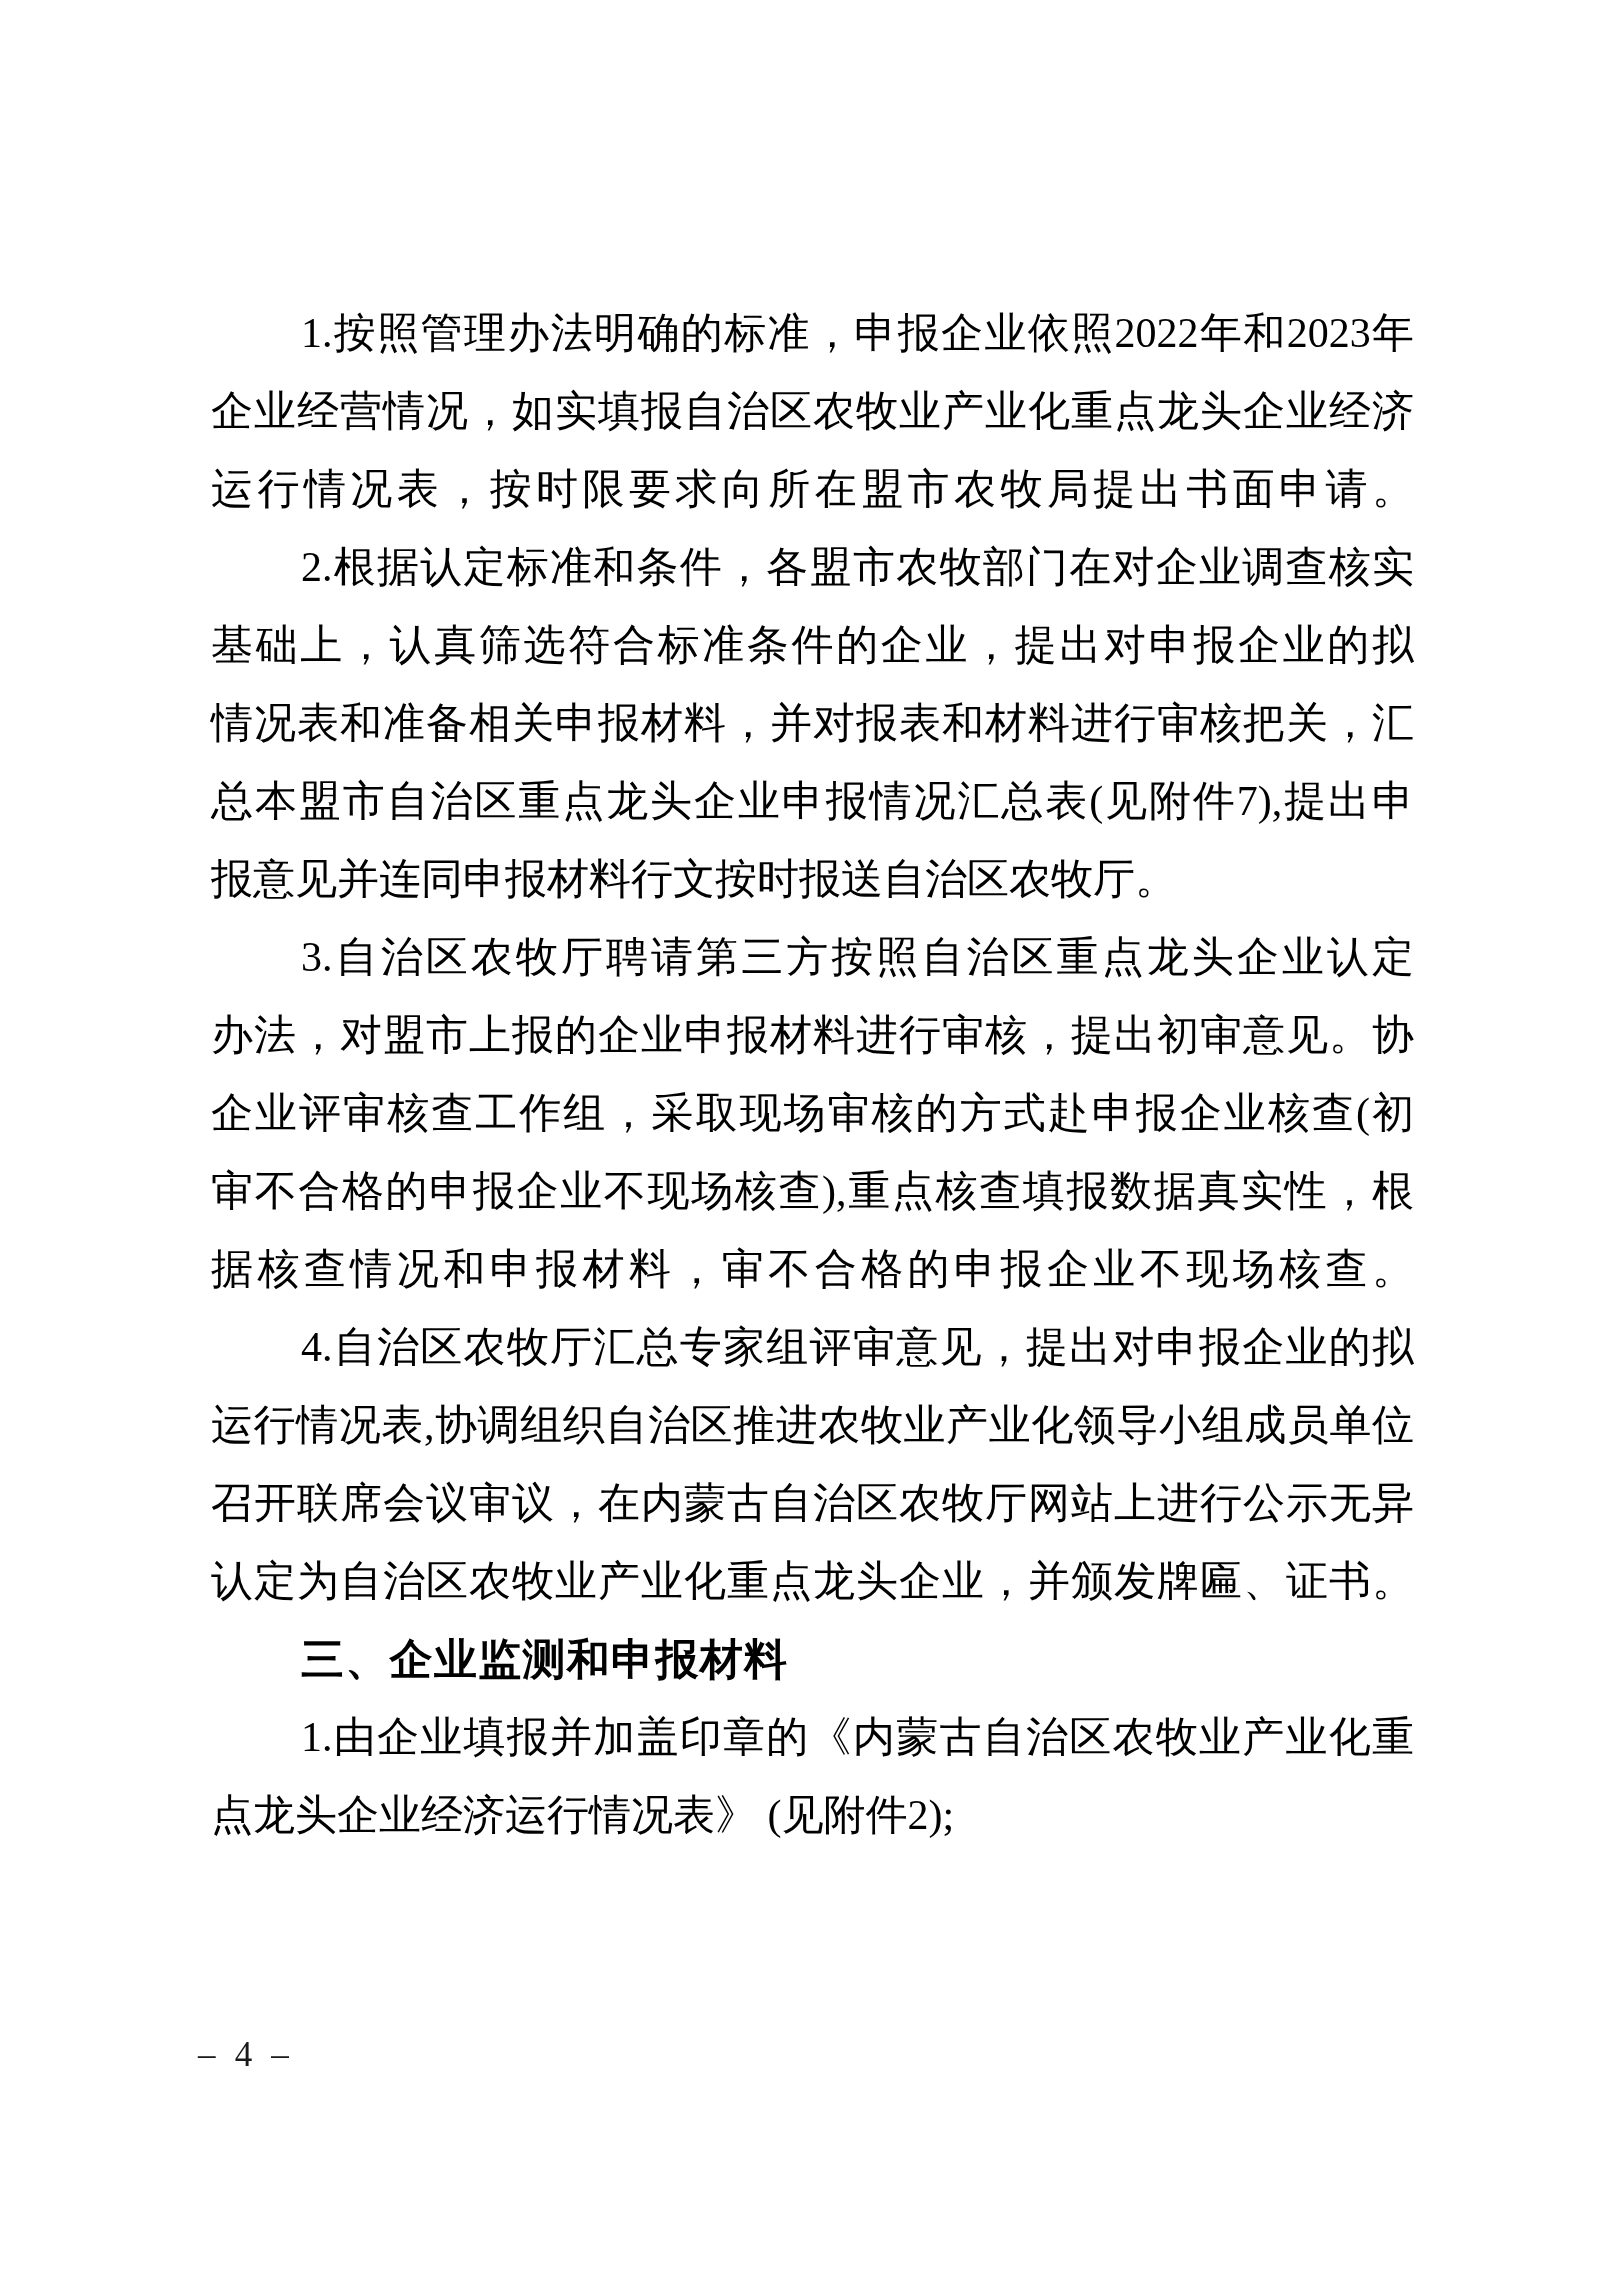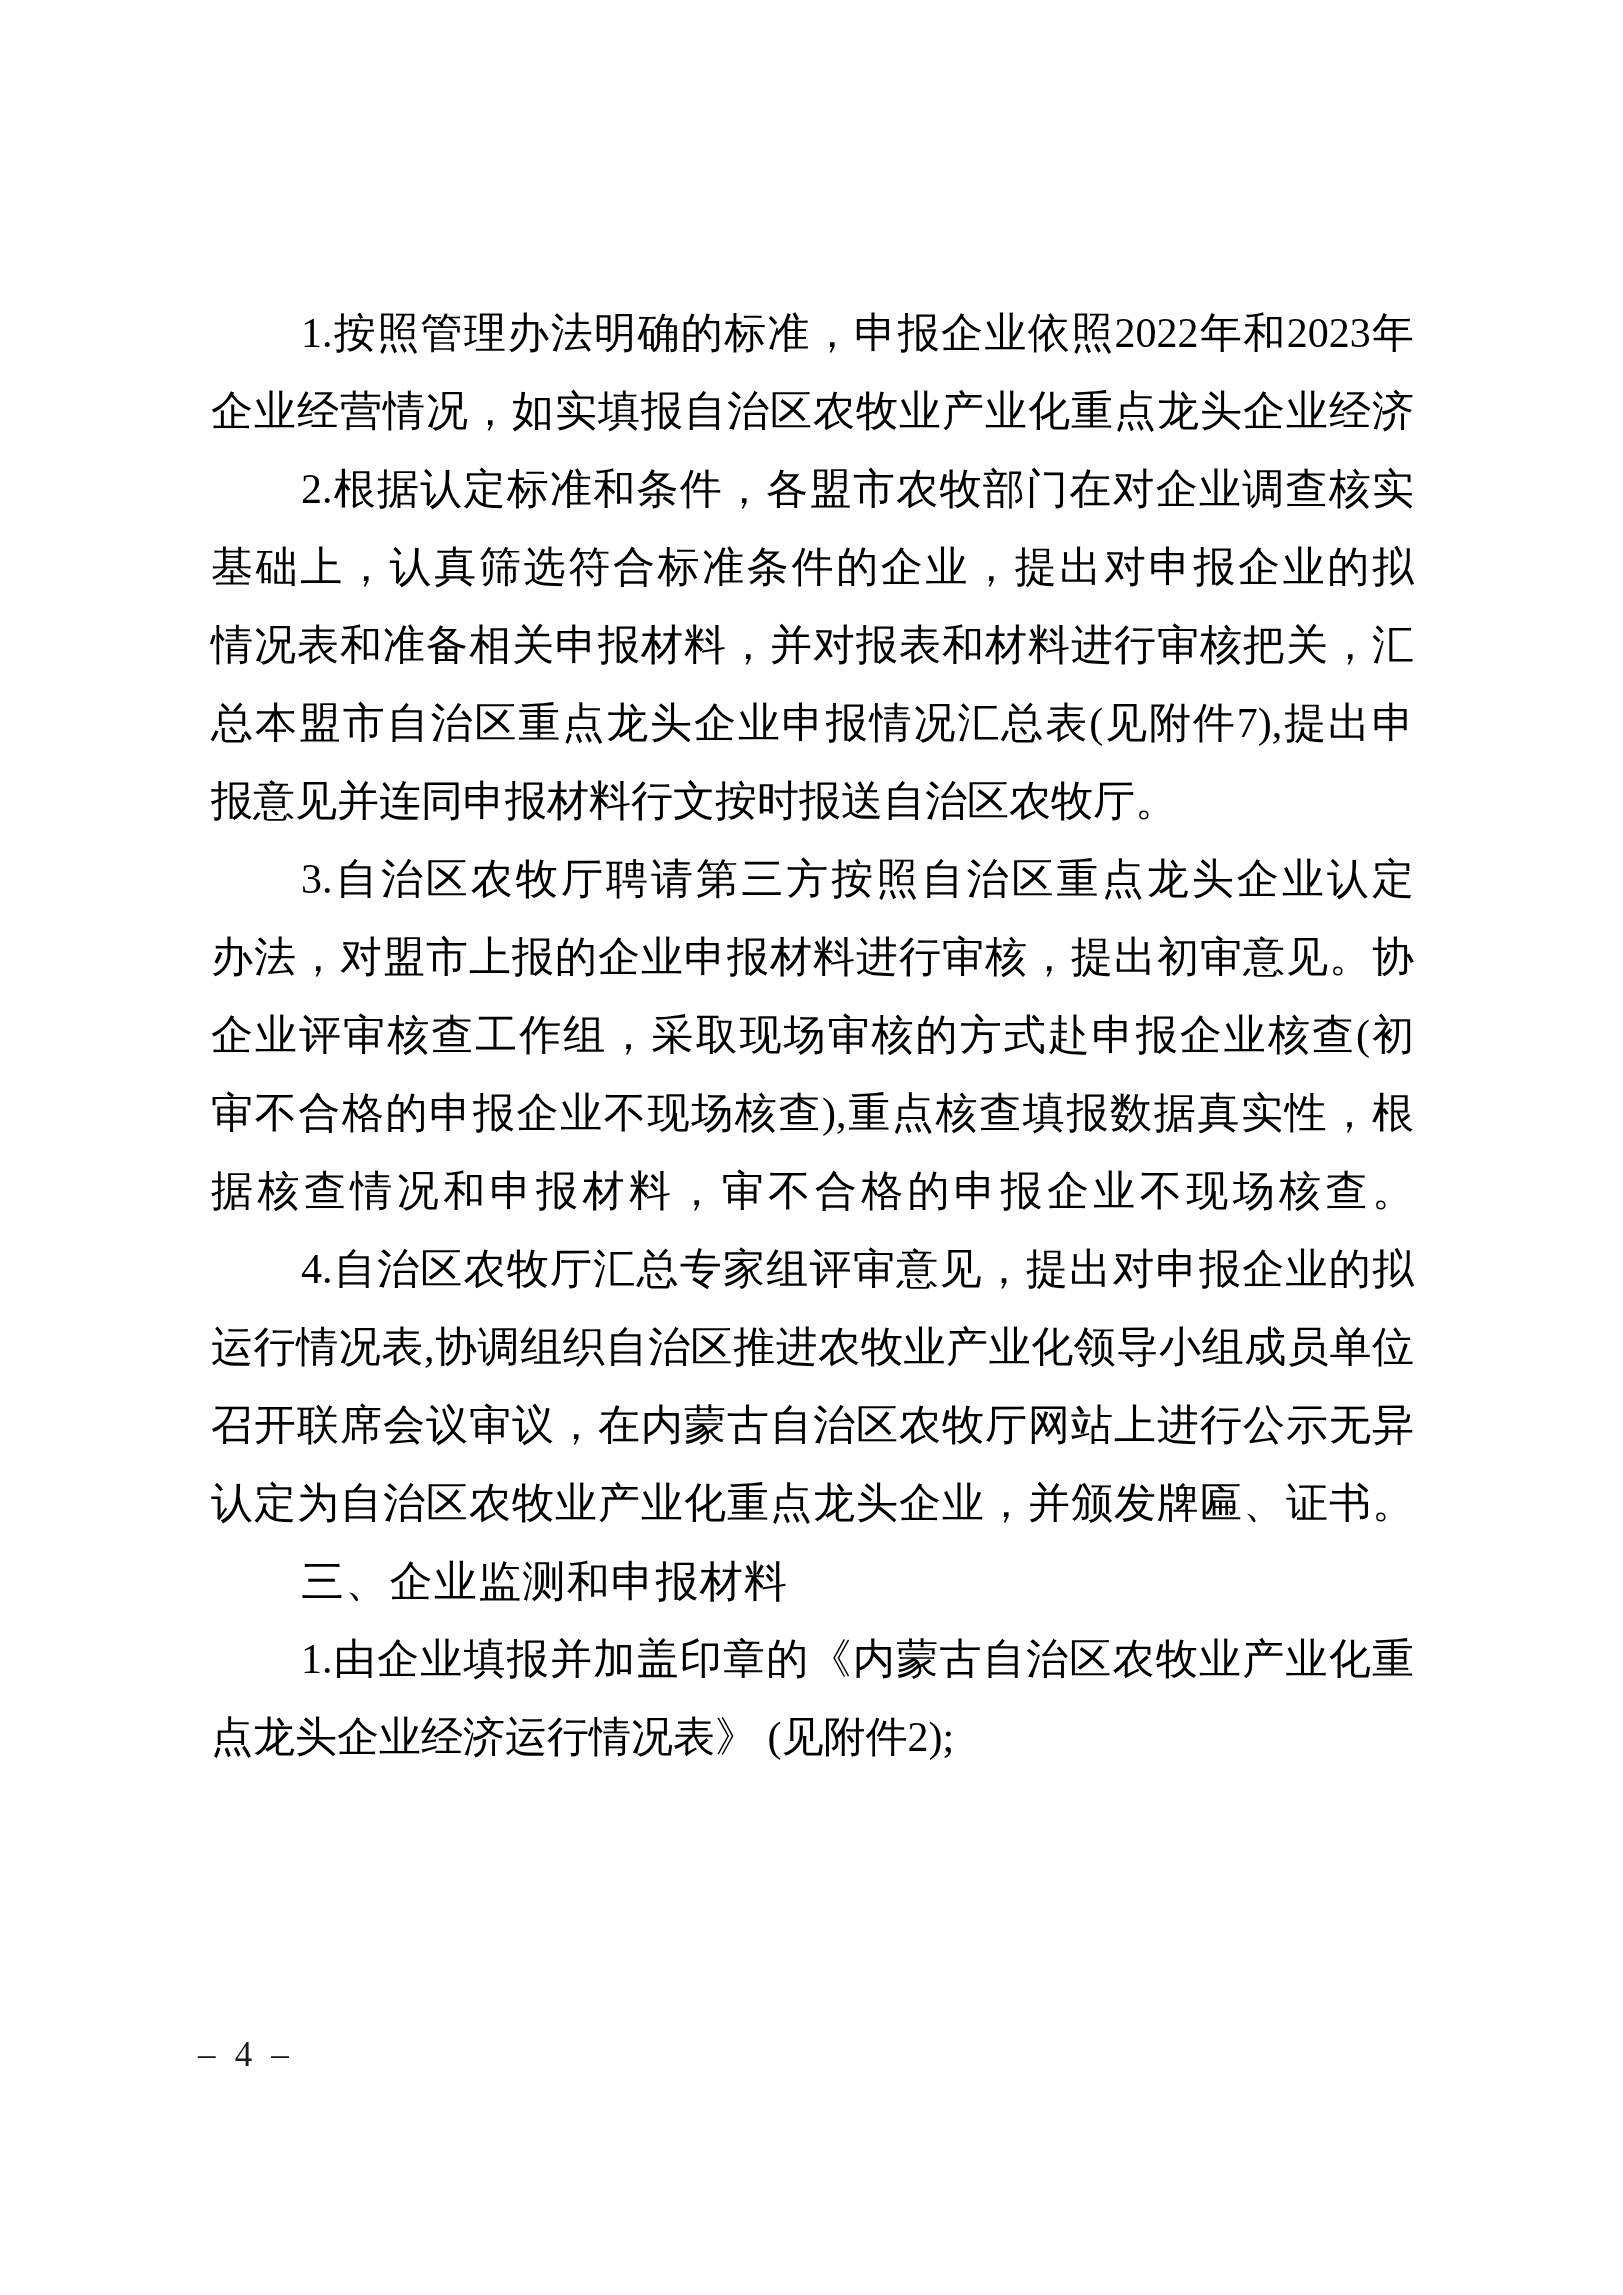--- a/index.html
+++ b/index.html
@@ -38,21 +38,21 @@
   }
   .line.end {
     text-align: left;
     text-align-last: left;
   }
   .line.indent {
     text-indent: 90px;
   }
   .line.heading {
     font-family: "Liberation Sans", "DejaVu Sans", sans-serif;
-    font-weight: 400;
+    font-weight: 700;
     font-size: 43px;
     letter-spacing: 1.3px;
   }
   .page-footer {
     position: absolute;
     left: 198px;
     top: 2032px;
     height: 46px;
     line-height: 46px;
     font-size: 35px;
@@ -61,20 +61,21 @@
     color: #1a1a1a;
   }
 </style>
 </head>
 <body>
 
 <div class="page">
   <main class="text-block">
     <div class="line fill indent">1.按照管理办法明确的标准，申报企业依照2022年和2023年</div>
     <div class="line fill">企业经营情况，如实填报自治区农牧业产业化重点龙头企业经济</div>
+    <div class="line fill">运行情况表，按时限要求向所在盟市农牧局提出书面申请。</div>
     <div class="line fill indent">2.根据认定标准和条件，各盟市农牧部门在对企业调查核实</div>
     <div class="line fill">基础上，认真筛选符合标准条件的企业，提出对申报企业的拟</div>
     <div class="line fill">情况表和准备相关申报材料，并对报表和材料进行审核把关，汇</div>
     <div class="line fill">总本盟市自治区重点龙头企业申报情况汇总表(见附件7),提出申</div>
     <div class="line end">报意见并连同申报材料行文按时报送自治区农牧厅。</div>
     <div class="line fill indent">3.自治区农牧厅聘请第三方按照自治区重点龙头企业认定</div>
     <div class="line fill">办法，对盟市上报的企业申报材料进行审核，提出初审意见。协</div>
     <div class="line fill">企业评审核查工作组，采取现场审核的方式赴申报企业核查(初</div>
     <div class="line fill">审不合格的申报企业不现场核查),重点核查填报数据真实性，根</div>
     <div class="line fill">据核查情况和申报材料，审不合格的申报企业不现场核查。</div>

